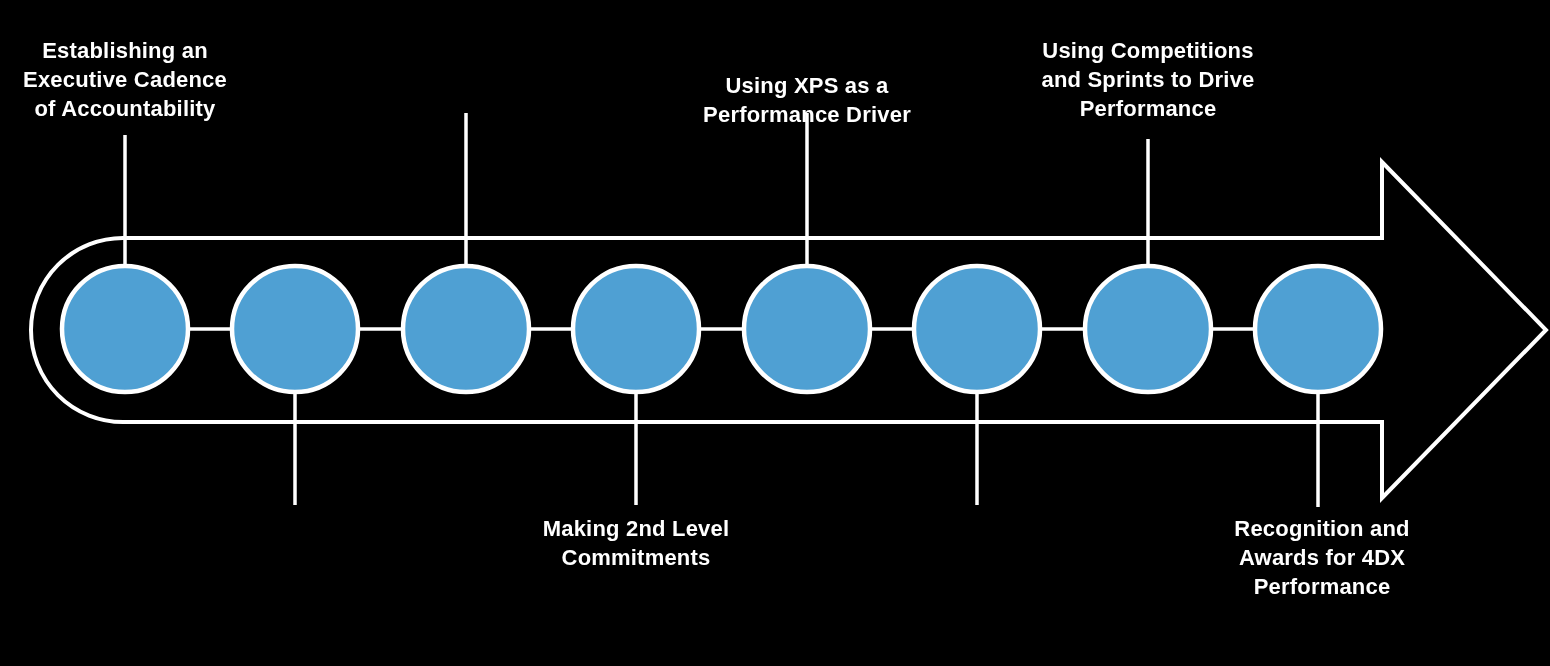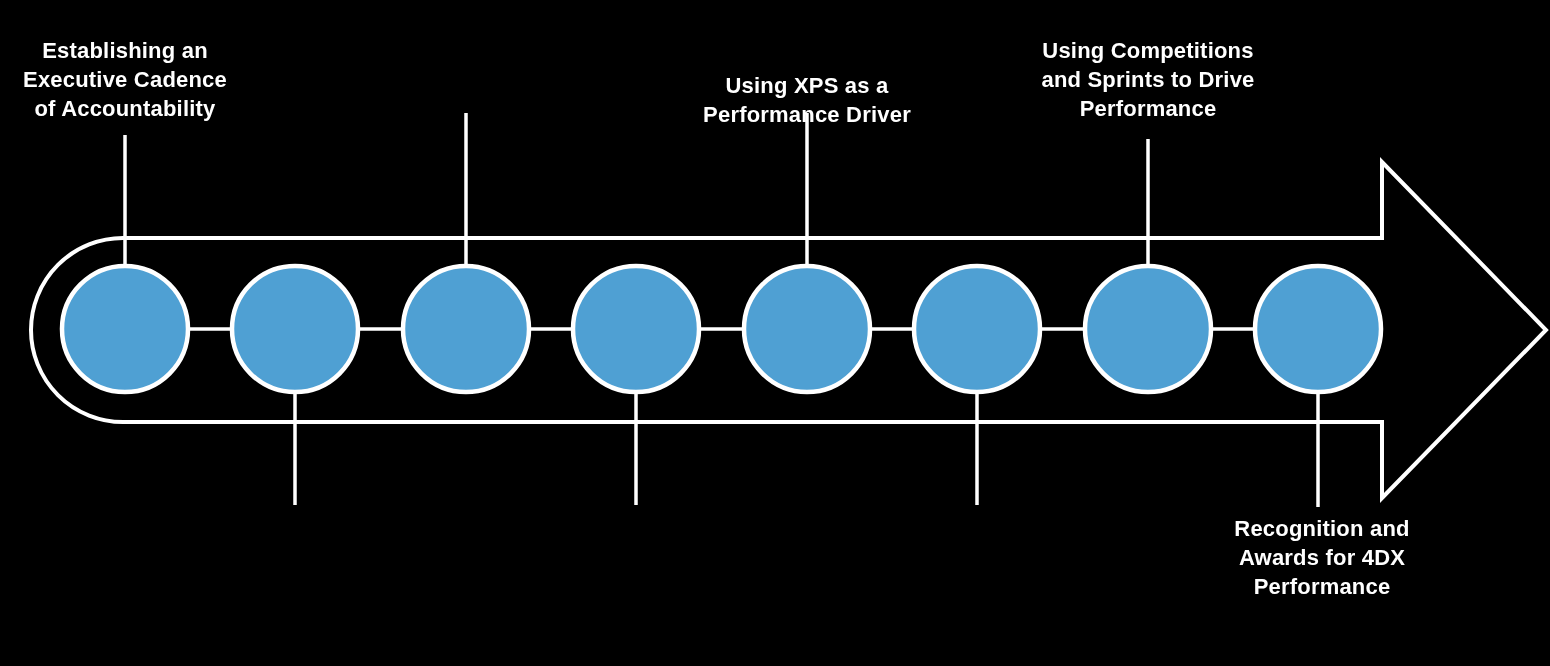--- a/index.html
+++ b/index.html
@@ -58,17 +58,19 @@
 
   <div class="step-label" style="left:-45px;  top:36px;">Establishing an
 Executive Cadence
 of Accountability</div>
   <div class="step-label" style="left:637px;  top:39px;margin-top:32px;">Using XPS as a
 Performance Driver</div>
   <div class="step-label" style="left:978px;  top:36px;">Using Competitions
 and Sprints to Drive
 Performance</div>
 
+  <div class="step-label" style="left:466px;  top:514px;">Making 2nd Level
+Commitments</div>
   <div class="step-label" style="left:1152px; top:514px;">Recognition and
 Awards for 4DX
 Performance</div>
 
 </div>
 
 </body></html>

